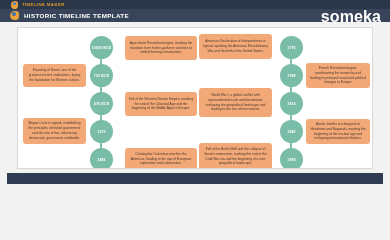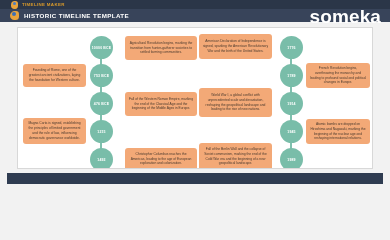--- a/index.html
+++ b/index.html
@@ -105,21 +105,21 @@
     font-size: 6.2px;
     font-weight: bold;
     letter-spacing: 0.4px;
     line-height: 13px;
   }
   .someka-wordmark {
     position: absolute;
     right: 9px;
     top: 1px;
     color: #ffffff;
-    font-size: 19px;
+    font-size: 16px;
     font-weight: bold;
     letter-spacing: 0.1px;
     line-height: 14px;
   }
   .someka-wordmark .o-glyph {
     display: inline-block;
     position: relative;
   }
   .someka-wordmark .o-glyph::after {
     content: "";

